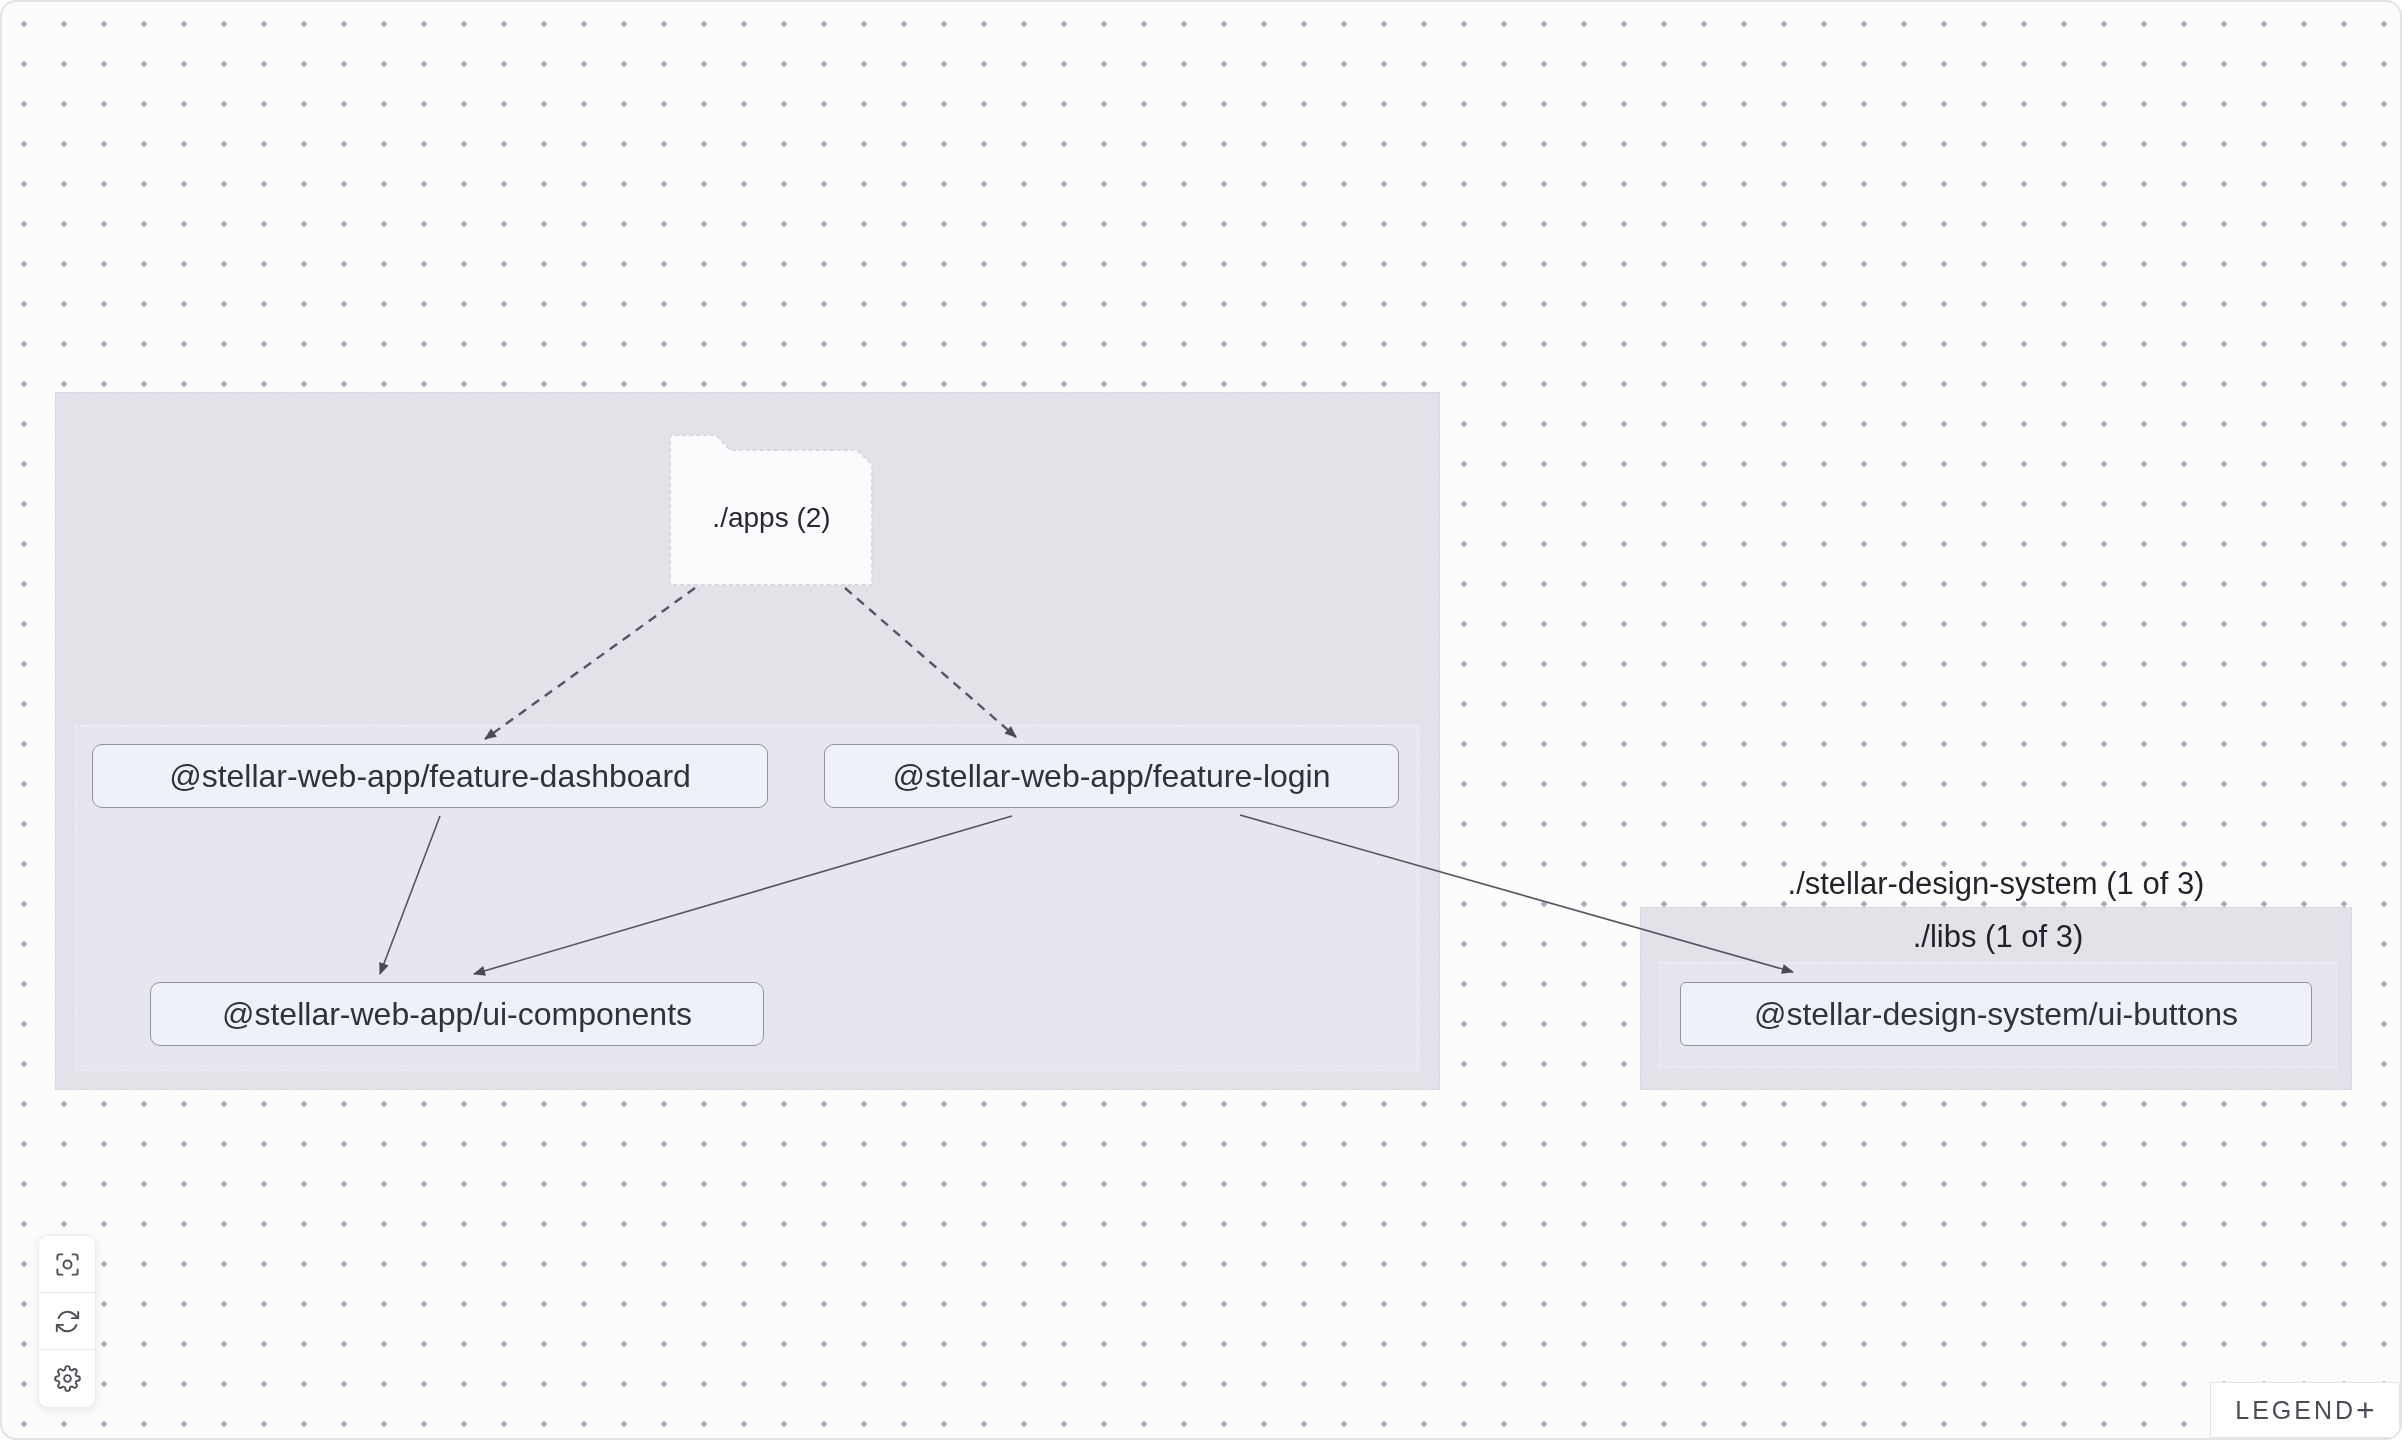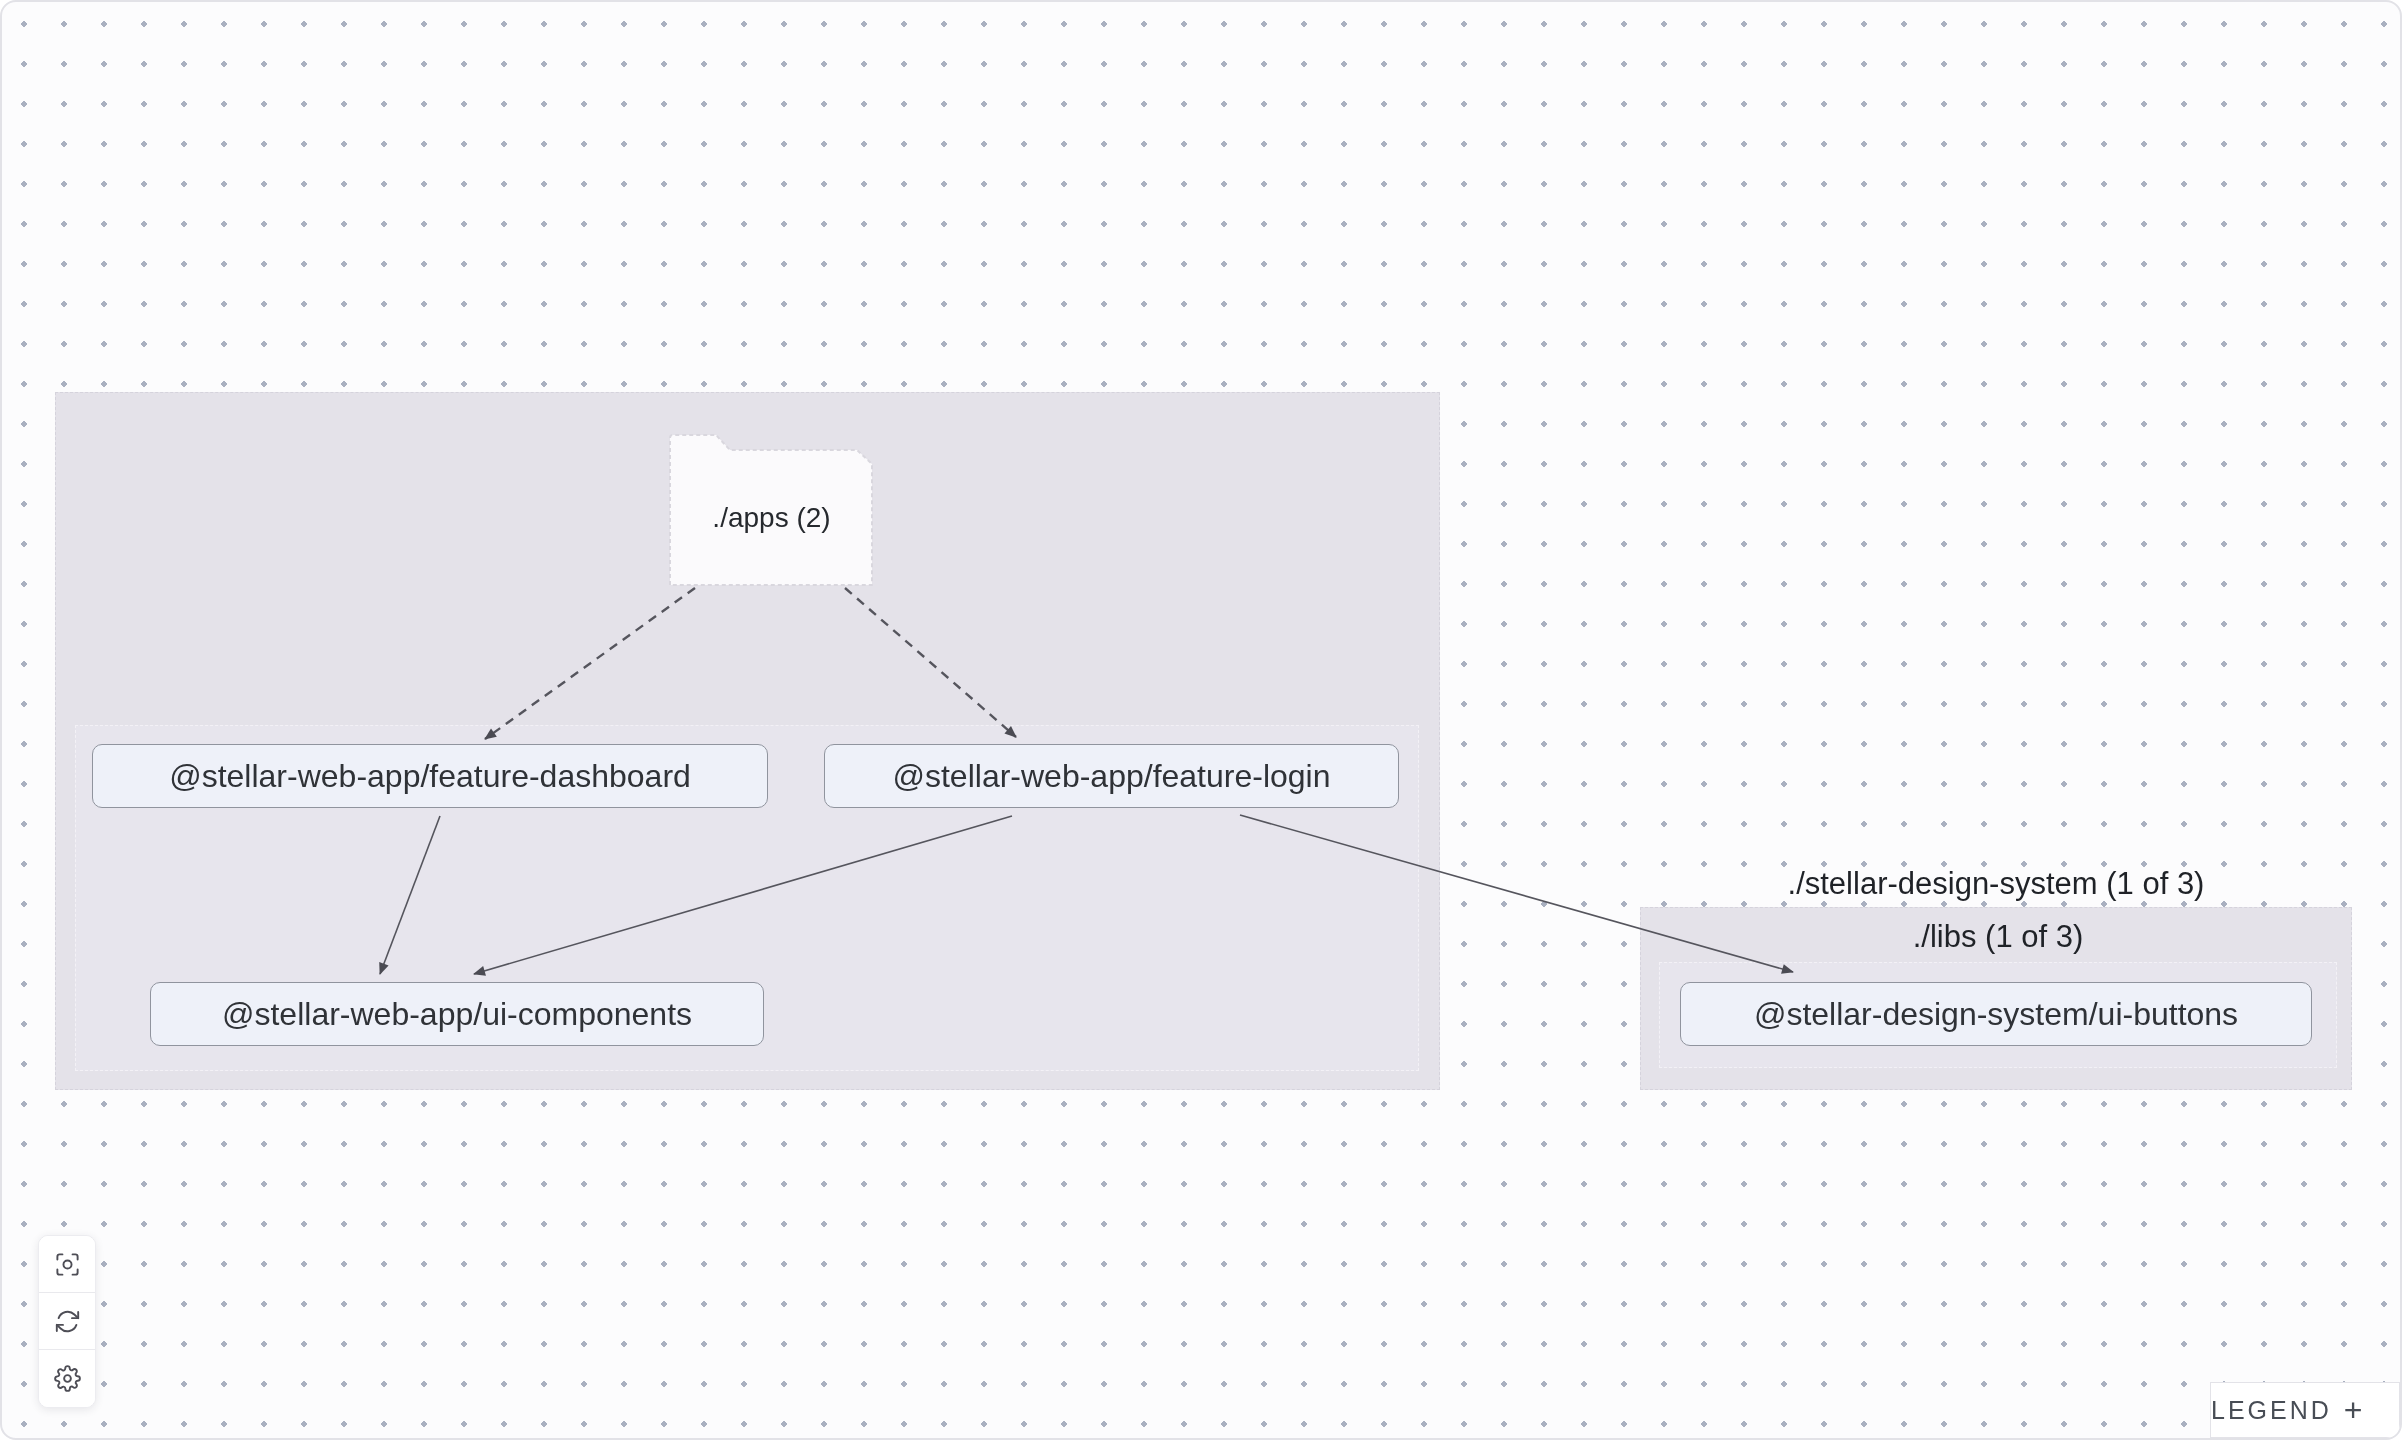--- a/index.html
+++ b/index.html
@@ -76,21 +76,21 @@
     border-radius: 10px;
     display: flex; align-items: center; justify-content: center;
     font-size: 32px;
     color: #2f3237;
     white-space: nowrap;
     cursor: pointer;
   }
   #node-feature-dashboard { left: 90px;   top: 742px; width: 676px; }
   #node-feature-login     { left: 822px;  top: 742px; width: 575px; }
   #node-ui-components     { left: 148px;  top: 980px; width: 614px; }
-  #node-ui-buttons        { left: 1678px; top: 980px; width: 632px; }
+  #node-ui-buttons        { left: 1678px; top: 980px; width: 632px; border-radius: 6px; }
 
   .toolbar {
     position: absolute;
     left: 36px; top: 1233px;
     width: 58px;
     background: #ffffff;
     border: 1px solid #ececf0;
     border-radius: 10px;
     box-shadow: 0 2px 8px rgba(40,40,60,0.10);
     display: flex;
@@ -108,22 +108,21 @@
   }
   .toolbar .tool-btn:last-child { border-bottom: none; }
   .tool-btn svg { stroke: #4e4e56; fill: none; stroke-width: 1.7; stroke-linecap: round; stroke-linejoin: round; }
 
   .legend-btn {
     position: absolute;
     right: 0; bottom: 0;
     width: 190px; height: 56px;
     background: #ffffff;
     border: 1px solid #e3e3e8;
-    display: flex; align-items: center; justify-content: flex-start;
-    gap: 12px;
+    display: flex; align-items: center; justify-content: center;
     cursor: pointer;
   }
   .legend-text {
     font-size: 25px;
     letter-spacing: 3px;
     color: #484d55;
   }
   .legend-plus {
     font-size: 32px;
     font-weight: 300;

